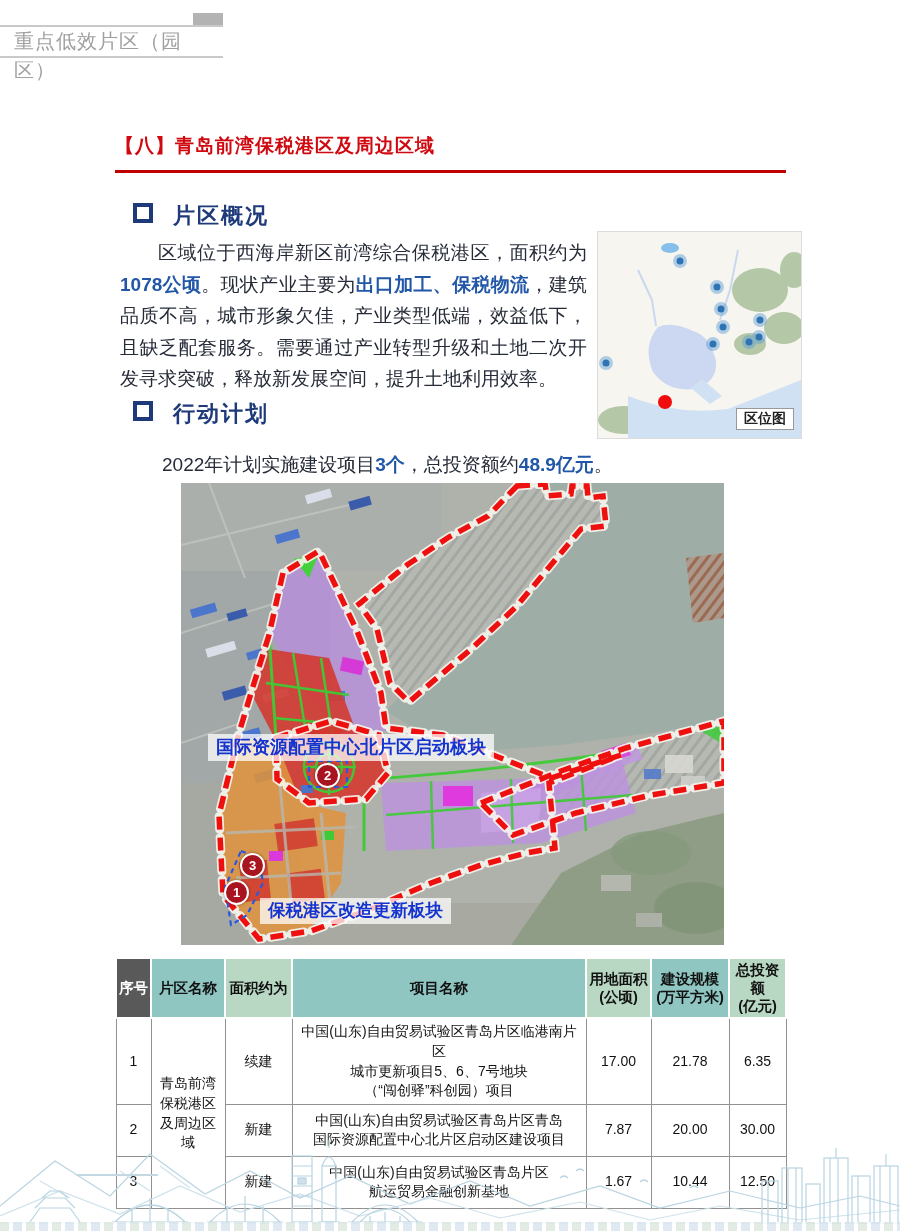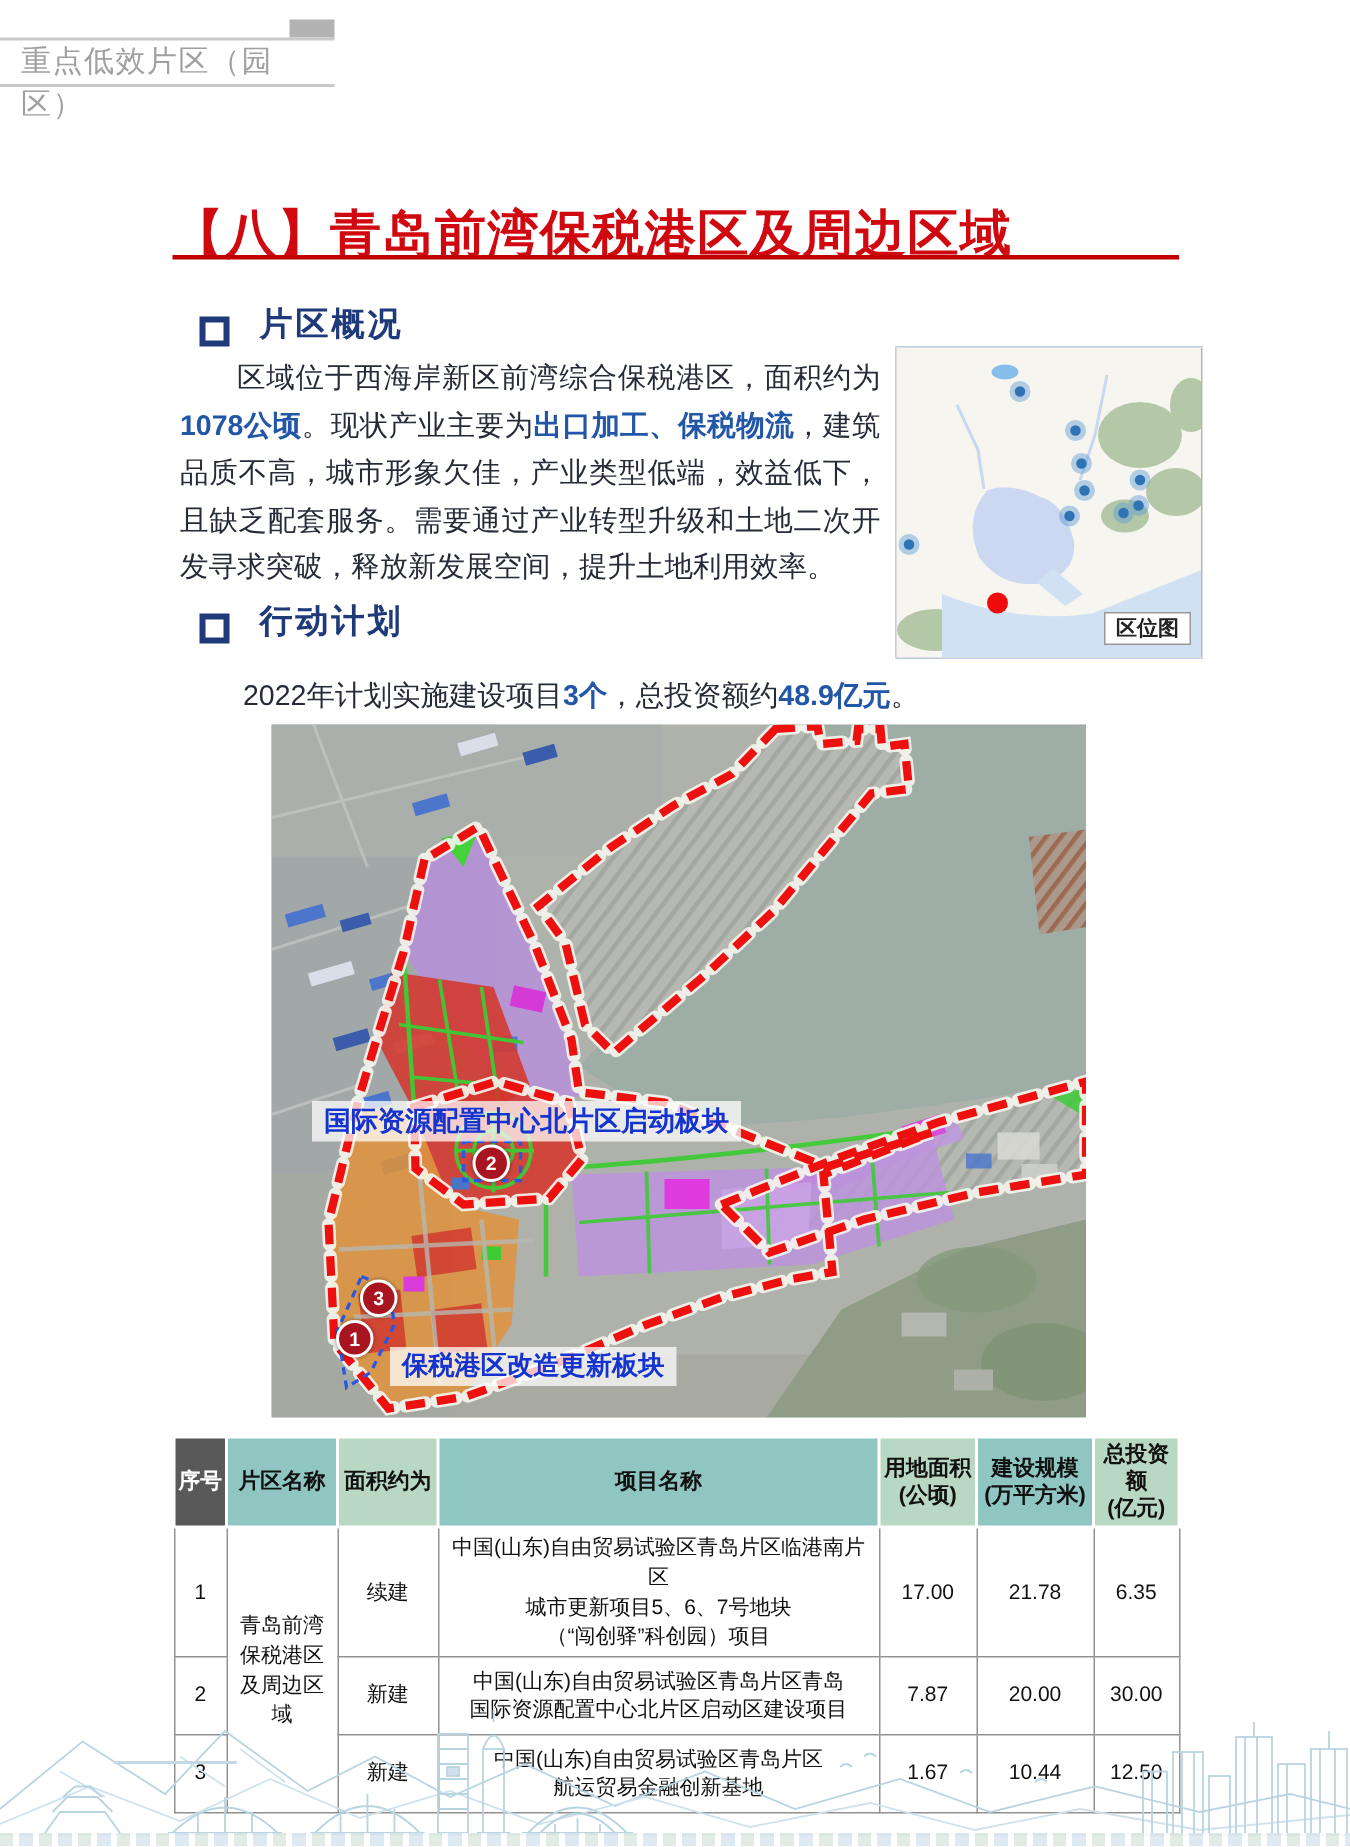--- a/index.html
+++ b/index.html
@@ -7,25 +7,25 @@
         font-family:"Liberation Sans","DejaVu Sans",sans-serif;}
 
   
   .hdr-shadow{position:absolute;left:193px;top:13px;width:30px;height:13px;background:#b3b3b3;}
   .doc-header{position:absolute;left:0;top:25px;width:223px;height:29px;
               border-top:2px solid #c9c9c9;border-bottom:2px solid #c9c9c9;background:#fff;}
   .doc-header .hdr-text{font-size:20px;color:#a0a0a0;line-height:29px;padding-left:14px;letter-spacing:1px;}
 
   
   .sec-title{position:absolute;left:115px;top:133px;width:680px;margin:0;
-             font-size:34px;font-weight:bold;color:#d0080f;letter-spacing:1px;}
+             font-size:19px;font-weight:bold;color:#d0080f;letter-spacing:1px;}
   .sec-underline{position:absolute;left:115px;top:170px;width:671px;height:3px;background:#c00000;}
 
   
-  .sub-heading{position:absolute;left:121px;display:flex;align-items:flex-end;padding-left:12px;}
+  .sub-heading{position:absolute;left:121px;display:flex;align-items:flex-start;padding-left:12px;}
   .sub-heading .sq{width:12px;height:12px;border:4px solid #1e3a7a;margin-right:20px;margin-top:2px;}
   .sub-heading .sub-txt{font-size:22px;font-weight:bold;color:#1e3a7a;letter-spacing:2px;}
   #overview-heading{top:201px;}
   #action-heading{top:399px;}
 
   .body-text{position:absolute;left:120px;top:237px;width:467px;margin:0;
              font-size:19px;line-height:31.5px;color:#262b38;text-indent:2em;text-align:justify;}
   .action-text{position:absolute;left:120px;top:445px;width:520px;margin:4px;
              font-size:19px;line-height:31px;color:#262b38;text-indent:2em;}
   .em{color:#2257a8;font-weight:bold;font-style:normal;}

